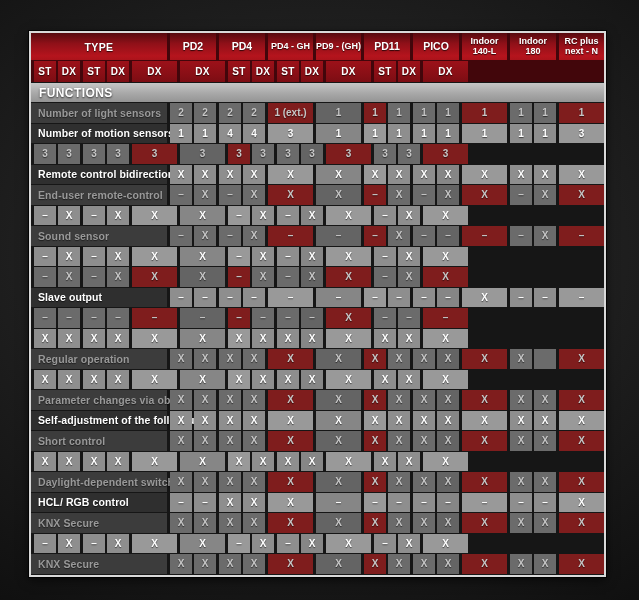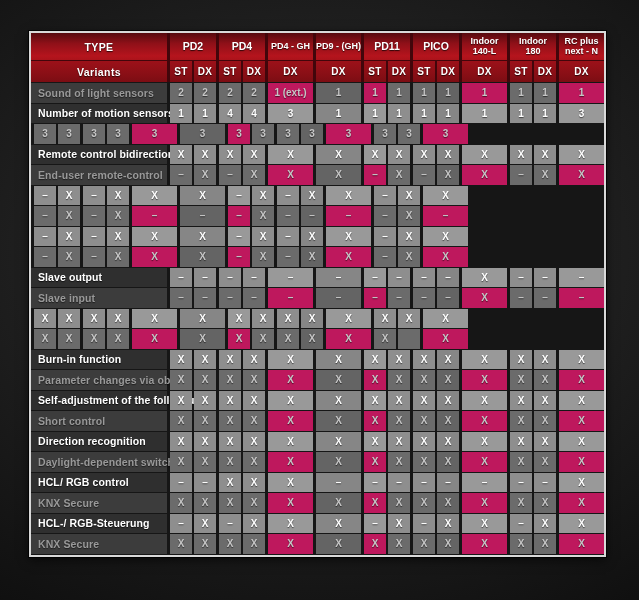--- a/index.html
+++ b/index.html
@@ -58,21 +58,21 @@
     display:flex;align-items:center;justify-content:center;
     box-sizing:border-box;font-size:10px;font-weight:bold;
     text-shadow:0 1px 1px rgba(0,0,0,.55);
   }
   .cell.gfirst{margin-left:3px;}
   .cell.gnext{margin-left:2px;}
   .r-lo .rlabel{background:#3c3c3c;color:#999;text-shadow:0 1px 1px rgba(0,0,0,.5);}
   .r-hi .rlabel{background:#2f2f2f;color:#fff;text-shadow:0 1px 1px rgba(0,0,0,.7);}
   .r-lo .cell{background:#6b6b6b;color:#c6c6c6;}
   .r-hi .cell{background:#8e8e8e;color:#fff;}
-  .r-lo .cell.c-lt{background:#be185d;}
+  .r-lo .cell.c-lt{background:#7f1d1d;}
   .r-hi .cell.c-lt{background:#999999;}
   .r-lo .cell.c-dk{background:#646464;}
   .r-hi .cell.c-dk{background:#868686;}
 </style>
 </head>
 <body>
 
 <div class="table-frame">
   <div class="header">
     <div class="hrow type-row" id="type-row">
@@ -84,40 +84,40 @@
         <div class="hcell gfirst" style="width: 46px; font-size: 10.5px;">PD11</div>
         <div class="hcell gfirst" style="width: 46px; font-size: 10.5px;">PICO</div>
         <div class="hcell gfirst" style="width: 45px; font-size: 9px;">Indoor
 140-L</div>
         <div class="hcell gfirst" style="width: 46px; font-size: 9px;">Indoor
 180</div>
         <div class="hcell gfirst" style="width: 45px; font-size: 9px;">RC plus
 next - N</div>
       </div>
     <div class="hrow var-row" id="variants-row">
-      <div class="hlabel">Variants</div>
     <div class="hcell gfirst" style="width: 22px;">ST</div>
         <div class="hcell gnext" style="width: 22px;">DX</div>
         <div class="hcell gfirst" style="width: 22px;">ST</div>
         <div class="hcell gnext" style="width: 22px;">DX</div>
         <div class="hcell gfirst" style="width: 45px;">DX</div>
         <div class="hcell gfirst" style="width: 45px;">DX</div>
         <div class="hcell gfirst" style="width: 22px;">ST</div>
         <div class="hcell gnext" style="width: 22px;">DX</div>
         <div class="hcell gfirst" style="width: 22px;">ST</div>
         <div class="hcell gnext" style="width: 22px;">DX</div>
         <div class="hcell gfirst" style="width: 45px;">DX</div>
         <div class="hcell gfirst" style="width: 22px;">ST</div>
         <div class="hcell gnext" style="width: 22px;">DX</div>
         <div class="hcell gfirst" style="width: 45px;">DX</div>
       </div>
   </div>
+  <div class="functions-banner">FUNCTIONS</div>
   <div class="rows" id="rows">
       <div class="drow r-lo">
-        <div class="rlabel">Sound of light sensors</div>
+        <div class="rlabel">Number of light sensors</div>
         <div class="cell gfirst" style="width: 22px;">2</div>
         <div class="cell gnext" style="width: 22px;">2</div>
         <div class="cell gfirst" style="width: 22px;">2</div>
         <div class="cell gnext" style="width: 22px;">2</div>
         <div class="cell gfirst c-lt" style="width: 45px;">1 (ext.)</div>
         <div class="cell gfirst c-dk" style="width: 45px;">1</div>
         <div class="cell gfirst c-lt" style="width: 22px;">1</div>
         <div class="cell gnext" style="width: 22px;">1</div>
         <div class="cell gfirst" style="width: 22px;">1</div>
         <div class="cell gnext c-dk" style="width: 22px;">1</div>
@@ -203,20 +203,21 @@
         <div class="cell gfirst c-lt" style="width: 22px;">–</div>
         <div class="cell gnext" style="width: 22px;">X</div>
         <div class="cell gfirst" style="width: 22px;">–</div>
         <div class="cell gnext c-dk" style="width: 22px;">X</div>
         <div class="cell gfirst c-lt" style="width: 45px;">X</div>
         <div class="cell gfirst" style="width: 22px;">–</div>
         <div class="cell gnext" style="width: 22px;">X</div>
         <div class="cell gfirst c-lt" style="width: 45px;">X</div>
       </div>
       <div class="drow r-lo">
+        <div class="rlabel">Sound sensor</div>
         <div class="cell gfirst" style="width: 22px;">–</div>
         <div class="cell gnext" style="width: 22px;">X</div>
         <div class="cell gfirst" style="width: 22px;">–</div>
         <div class="cell gnext" style="width: 22px;">X</div>
         <div class="cell gfirst c-lt" style="width: 45px;">–</div>
         <div class="cell gfirst c-dk" style="width: 45px;">–</div>
         <div class="cell gfirst c-lt" style="width: 22px;">–</div>
         <div class="cell gnext" style="width: 22px;">X</div>
         <div class="cell gfirst" style="width: 22px;">–</div>
         <div class="cell gnext c-dk" style="width: 22px;">–</div>
@@ -268,21 +269,20 @@
         <div class="cell gfirst c-lt" style="width: 22px;">–</div>
         <div class="cell gnext" style="width: 22px;">–</div>
         <div class="cell gfirst" style="width: 22px;">–</div>
         <div class="cell gnext c-dk" style="width: 22px;">–</div>
         <div class="cell gfirst c-lt" style="width: 45px;">X</div>
         <div class="cell gfirst" style="width: 22px;">–</div>
         <div class="cell gnext" style="width: 22px;">–</div>
         <div class="cell gfirst c-lt" style="width: 45px;">–</div>
       </div>
       <div class="drow r-lo">
-        <div class="rlabel">Slave input</div>
         <div class="cell gfirst" style="width: 22px;">–</div>
         <div class="cell gnext" style="width: 22px;">–</div>
         <div class="cell gfirst" style="width: 22px;">–</div>
         <div class="cell gnext" style="width: 22px;">–</div>
         <div class="cell gfirst c-lt" style="width: 45px;">–</div>
         <div class="cell gfirst c-dk" style="width: 45px;">–</div>
         <div class="cell gfirst c-lt" style="width: 22px;">–</div>
         <div class="cell gnext" style="width: 22px;">–</div>
         <div class="cell gfirst" style="width: 22px;">–</div>
         <div class="cell gnext c-dk" style="width: 22px;">–</div>
@@ -301,37 +301,37 @@
         <div class="cell gfirst c-lt" style="width: 22px;">X</div>
         <div class="cell gnext" style="width: 22px;">X</div>
         <div class="cell gfirst" style="width: 22px;">X</div>
         <div class="cell gnext c-dk" style="width: 22px;">X</div>
         <div class="cell gfirst c-lt" style="width: 45px;">X</div>
         <div class="cell gfirst" style="width: 22px;">X</div>
         <div class="cell gnext" style="width: 22px;">X</div>
         <div class="cell gfirst c-lt" style="width: 45px;">X</div>
       </div>
       <div class="drow r-lo">
+        <div class="rlabel">Regular operation</div>
         <div class="cell gfirst" style="width: 22px;">X</div>
         <div class="cell gnext" style="width: 22px;">X</div>
         <div class="cell gfirst" style="width: 22px;">X</div>
         <div class="cell gnext" style="width: 22px;">X</div>
         <div class="cell gfirst c-lt" style="width: 45px;">X</div>
         <div class="cell gfirst c-dk" style="width: 45px;">X</div>
         <div class="cell gfirst c-lt" style="width: 22px;">X</div>
         <div class="cell gnext" style="width: 22px;">X</div>
         <div class="cell gfirst" style="width: 22px;">X</div>
         <div class="cell gnext c-dk" style="width: 22px;">X</div>
         <div class="cell gfirst c-lt" style="width: 45px;">X</div>
         <div class="cell gfirst" style="width: 22px;">X</div>
         <div class="cell gnext" style="width: 22px;"></div>
         <div class="cell gfirst c-lt" style="width: 45px;">X</div>
       </div>
       <div class="drow r-hi">
-        <div class="rlabel">Burn-in function</div>
         <div class="cell gfirst" style="width: 22px;">X</div>
         <div class="cell gnext" style="width: 22px;">X</div>
         <div class="cell gfirst" style="width: 22px;">X</div>
         <div class="cell gnext" style="width: 22px;">X</div>
         <div class="cell gfirst c-lt" style="width: 45px;">X</div>
         <div class="cell gfirst c-dk" style="width: 45px;">X</div>
         <div class="cell gfirst c-lt" style="width: 22px;">X</div>
         <div class="cell gnext" style="width: 22px;">X</div>
         <div class="cell gfirst" style="width: 22px;">X</div>
         <div class="cell gnext c-dk" style="width: 22px;">X</div>
@@ -385,21 +385,20 @@
         <div class="cell gfirst c-lt" style="width: 22px;">X</div>
         <div class="cell gnext" style="width: 22px;">X</div>
         <div class="cell gfirst" style="width: 22px;">X</div>
         <div class="cell gnext c-dk" style="width: 22px;">X</div>
         <div class="cell gfirst c-lt" style="width: 45px;">X</div>
         <div class="cell gfirst" style="width: 22px;">X</div>
         <div class="cell gnext" style="width: 22px;">X</div>
         <div class="cell gfirst c-lt" style="width: 45px;">X</div>
       </div>
       <div class="drow r-hi">
-        <div class="rlabel">Direction recognition</div>
         <div class="cell gfirst" style="width: 22px;">X</div>
         <div class="cell gnext" style="width: 22px;">X</div>
         <div class="cell gfirst" style="width: 22px;">X</div>
         <div class="cell gnext" style="width: 22px;">X</div>
         <div class="cell gfirst c-lt" style="width: 45px;">X</div>
         <div class="cell gfirst c-dk" style="width: 45px;">X</div>
         <div class="cell gfirst c-lt" style="width: 22px;">X</div>
         <div class="cell gnext" style="width: 22px;">X</div>
         <div class="cell gfirst" style="width: 22px;">X</div>
         <div class="cell gnext c-dk" style="width: 22px;">X</div>
@@ -453,21 +452,20 @@
         <div class="cell gfirst c-lt" style="width: 22px;">X</div>
         <div class="cell gnext" style="width: 22px;">X</div>
         <div class="cell gfirst" style="width: 22px;">X</div>
         <div class="cell gnext c-dk" style="width: 22px;">X</div>
         <div class="cell gfirst c-lt" style="width: 45px;">X</div>
         <div class="cell gfirst" style="width: 22px;">X</div>
         <div class="cell gnext" style="width: 22px;">X</div>
         <div class="cell gfirst c-lt" style="width: 45px;">X</div>
       </div>
       <div class="drow r-hi">
-        <div class="rlabel">HCL-/ RGB-Steuerung</div>
         <div class="cell gfirst" style="width: 22px;">–</div>
         <div class="cell gnext" style="width: 22px;">X</div>
         <div class="cell gfirst" style="width: 22px;">–</div>
         <div class="cell gnext" style="width: 22px;">X</div>
         <div class="cell gfirst c-lt" style="width: 45px;">X</div>
         <div class="cell gfirst c-dk" style="width: 45px;">X</div>
         <div class="cell gfirst c-lt" style="width: 22px;">–</div>
         <div class="cell gnext" style="width: 22px;">X</div>
         <div class="cell gfirst" style="width: 22px;">–</div>
         <div class="cell gnext c-dk" style="width: 22px;">X</div>

